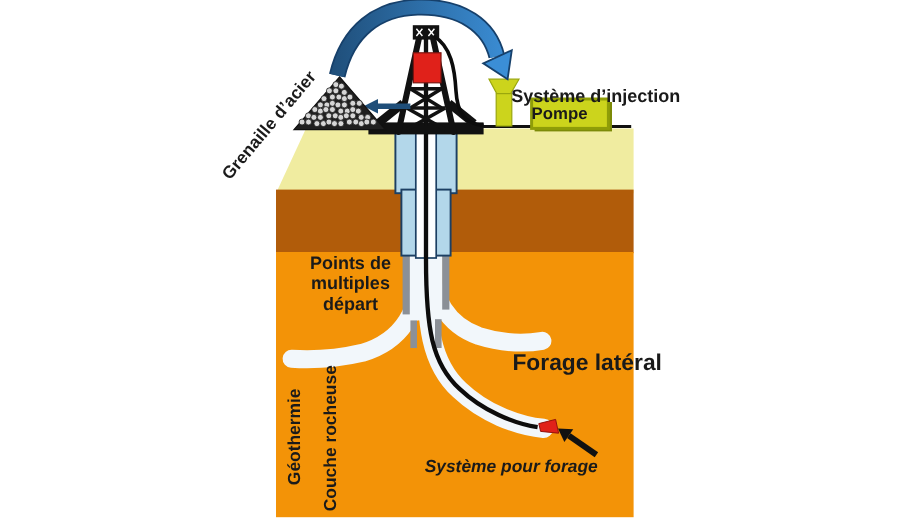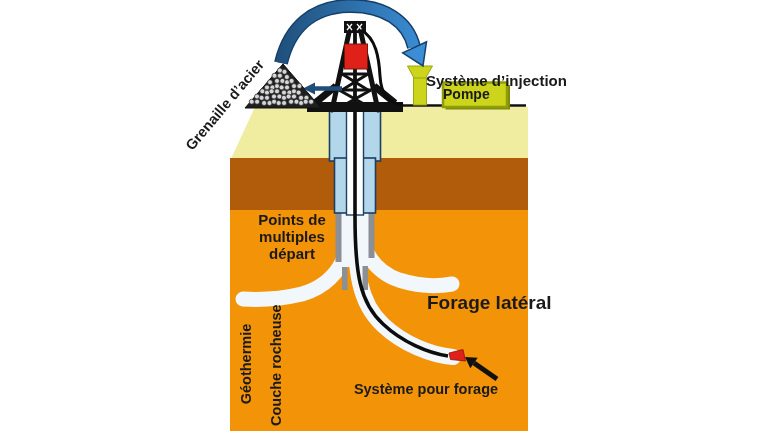--- a/index.html
+++ b/index.html
@@ -9,21 +9,21 @@
   }
   #diagram-svg{position:absolute;left:0;top:0;}
   .lbl{position:absolute;font-weight:bold;color:#1a1a1a;white-space:nowrap;}
   .lbl-grenaille{left:193px;top:138px;font-size:14.5px;transform:rotate(-50deg);transform-origin:0 100%;height:14px;}
   .lbl-injection{left:426px;top:56px;font-size:15px;font-weight:600;margin-top:16px;}
   .lbl-points{left:240px;top:211px;width:104px;font-size:15px;line-height:17px;text-align:center;white-space:normal;}
   .lbl-points span{display:block;}
   .lbl-lateral{left:427px;top:263px;font-size:19px;margin-top:29px;}
   .lbl-geothermie{left:196px;top:356px;width:100px;font-size:14.5px;text-align:center;transform:rotate(-90deg);}
   .lbl-couche{left:216px;top:358px;width:120px;font-size:14.5px;text-align:center;transform:rotate(-90deg);}
-  .lbl-system{left:325px;top:382px;width:202px;font-size:14.5px;line-height:15.5px;text-align:center;white-space:normal;}
+  .lbl-system{left:325px;top:382px;width:202px;font-size:14.5px;line-height:15.5px;text-align:center;white-space:normal;font-style:italic;}
   .lbl-system span{display:block;}
   .lbl-pompe{left:443px;top:86px;width:44px;font-size:14px;text-align:center;}
 </style>
 </head>
 <body>
 
 <div id="stage">
 
   <svg id="diagram-svg" width="760" height="440" viewBox="0 0 760 440">
     <defs>

